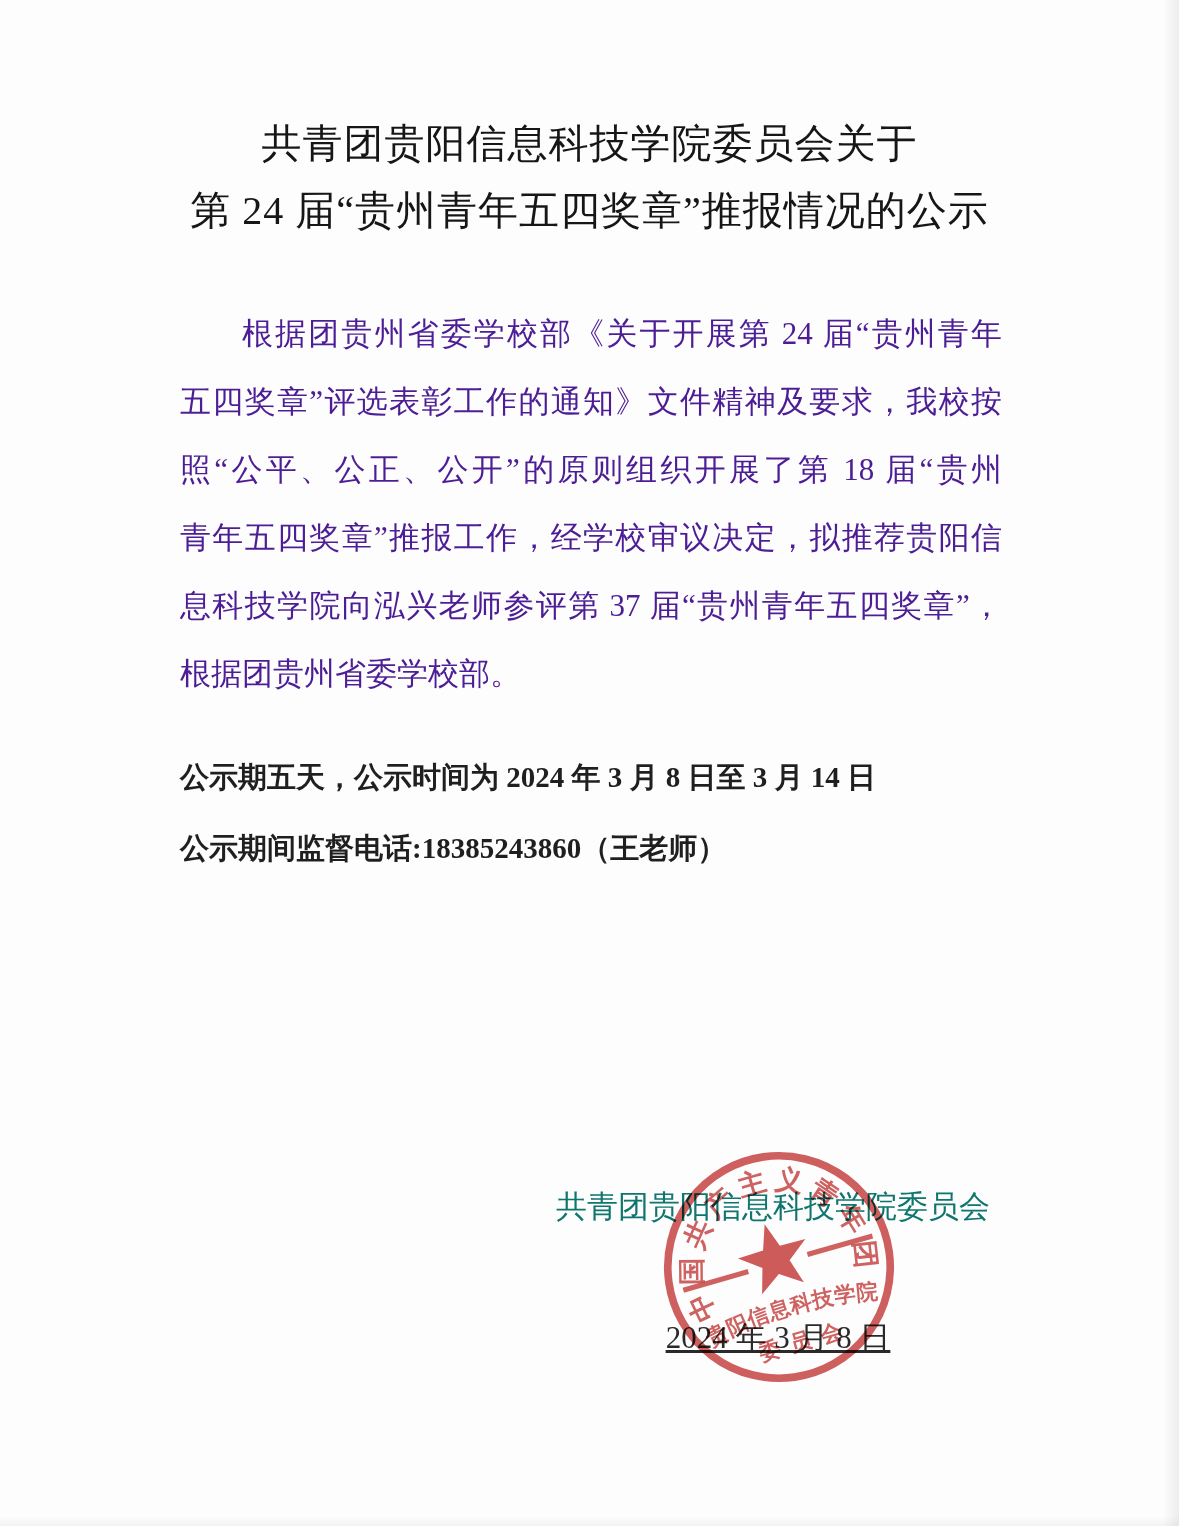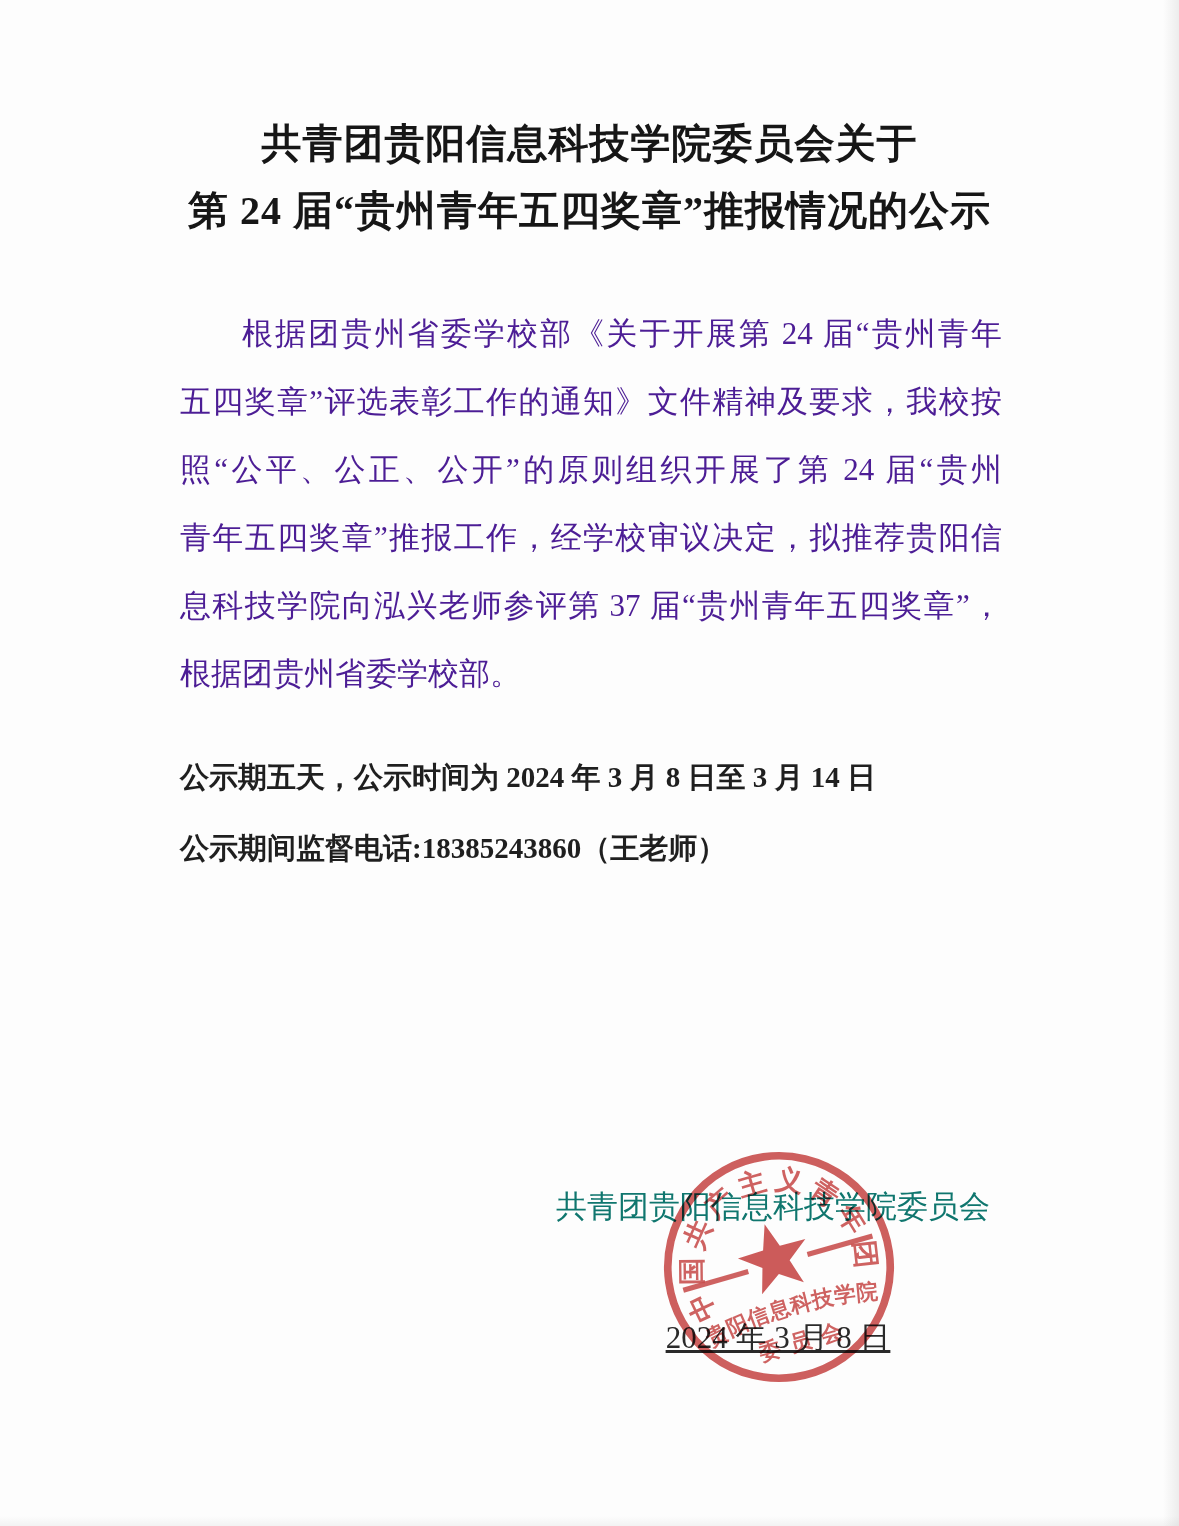--- a/index.html
+++ b/index.html
@@ -25,21 +25,21 @@
   .scan-edge-bottom {
     position: absolute; left: 0; bottom: 0; width: 100%; height: 10px;
     background: linear-gradient(to bottom, rgba(255,255,255,0), rgba(150,150,150,0.10));
     pointer-events: none;
   }
 
   .title-line-1, .title-line-2 {
     position: absolute; left: 0; right: 0;
     text-align: center;
     font-size: 40px;
-    font-weight: 700;
+    font-weight: 400;
     color: #161616;
     letter-spacing: 1px;
     white-space: nowrap;
   }
   .title-line-1 { top: 116px; }
   .title-line-2 { top: 183px; }
 
   .paragraph {
     position: absolute;
     left: 180px;
@@ -126,21 +126,21 @@
 
   <div class="scan-edge-right"></div>
   <div class="scan-edge-bottom"></div>
 
   <div class="title-line-1">共青团贵阳信息科技学院委员会关于</div>
   <div class="title-line-2">第 24 届“贵州青年五四奖章”推报情况的公示</div>
 
   <div class="paragraph">
     <div class="para-line first">根据团贵州省委学校部《关于开展第 24 届“贵州青年</div>
     <div class="para-line">五四奖章”评选表彰工作的通知》文件精神及要求，我校按</div>
-    <div class="para-line">照“公平、公正、公开”的原则组织开展了第 24 届“贵州</div>
+    <div class="para-line">照“公平、公正、公开”的原则组织开展了第 18 届“贵州</div>
     <div class="para-line">青年五四奖章”推报工作，经学校审议决定，拟推荐贵阳信</div>
     <div class="para-line">息科技学院向泓兴老师参评第 37 届“贵州青年五四奖章”，</div>
     <div class="para-line last">根据团贵州省委学校部。</div>
   </div>
 
   <div class="notice">
     <div>公示期五天，公示时间为 2024 年 3 月 8 日至 3 月 14 日</div>
     <div>公示期间监督电话:18385243860（王老师）</div>
   </div>
 

